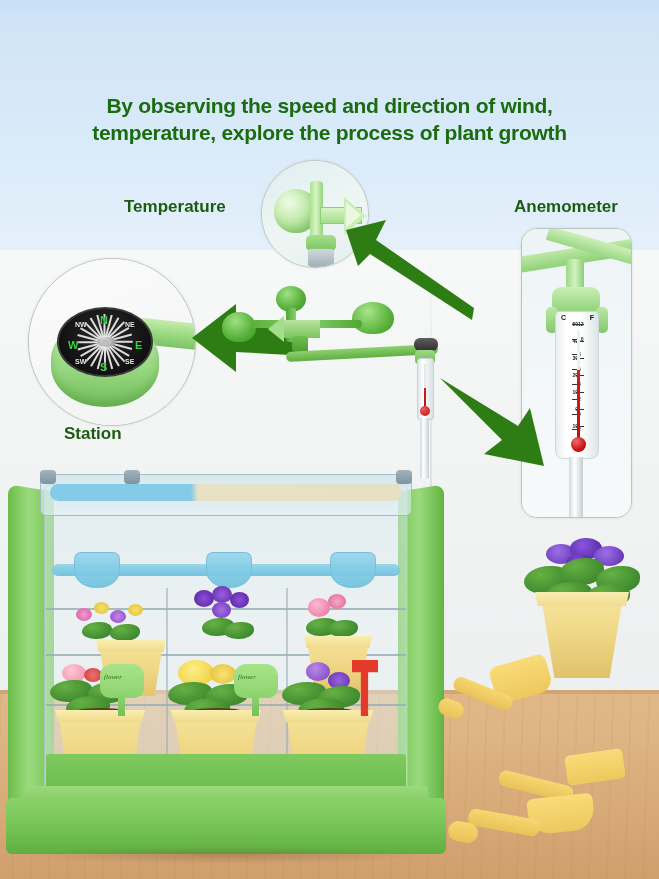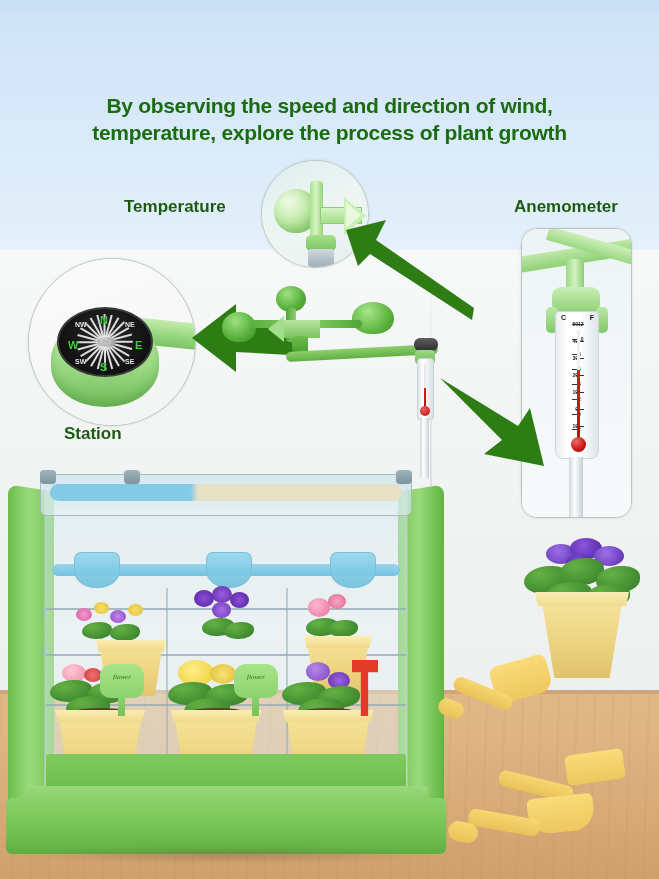--- a/index.html
+++ b/index.html
@@ -343,21 +343,21 @@
   .marker {
     position:absolute; width:44px; height:34px;
     background:linear-gradient(180deg,#a8e489,#8ed36f);
     border-radius:12px 12px 10px 10px;
   }
   .marker::after {
     content:""; position:absolute; left:18px; top:30px; width:7px; height:22px;
     background:linear-gradient(180deg,#8ed36f,#76c257);
   }
   .marker-text {
-    position:absolute; left:4px; top:9px; width:36px; text-align:center;
+    position:absolute; left:4px; top:9px; width:36px; text-align:left;
     font-size:7px; font-style:italic; color:#2d6e1e; font-family:"Liberation Serif",serif;
   }
   .red-tool {
     position:absolute; left:346px; top:192px; width:26px; height:56px;
     background:#e23b2a;
     clip-path:polygon(0 0,100% 0,100% 22%,62% 22%,62% 100%,34% 100%,34% 22%,0 22%);
   }
 
   
   .ext-pot {

